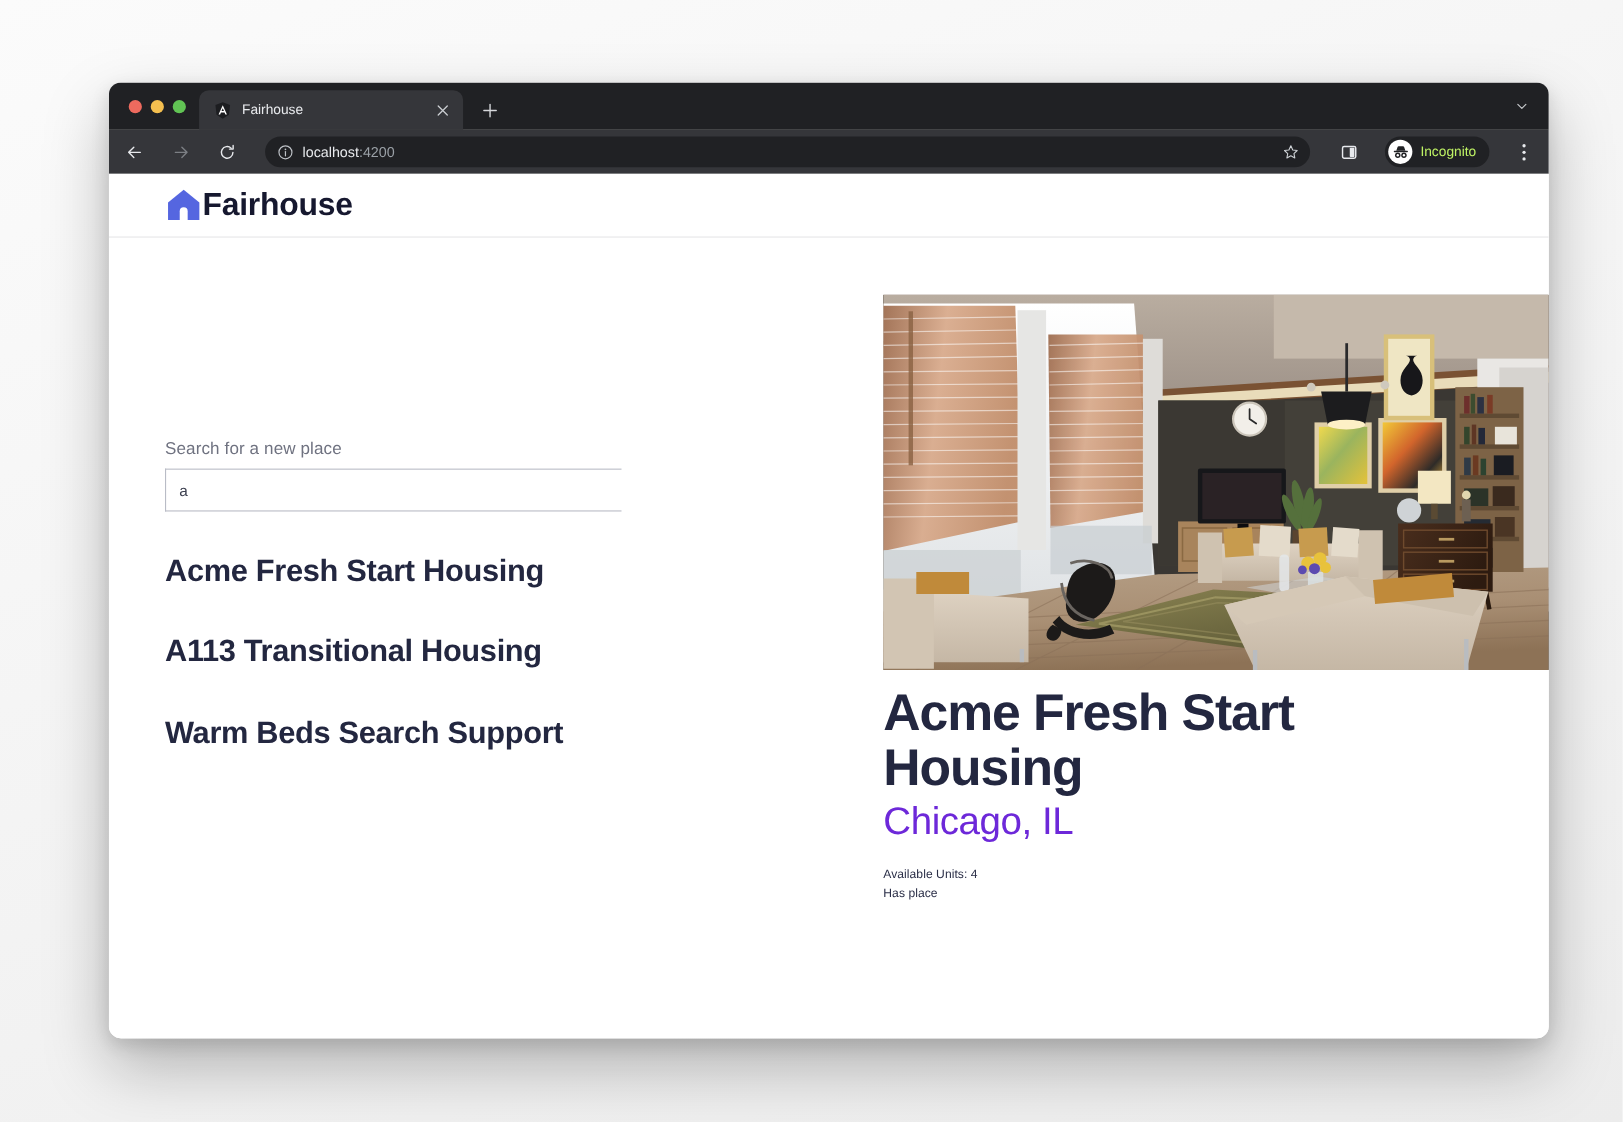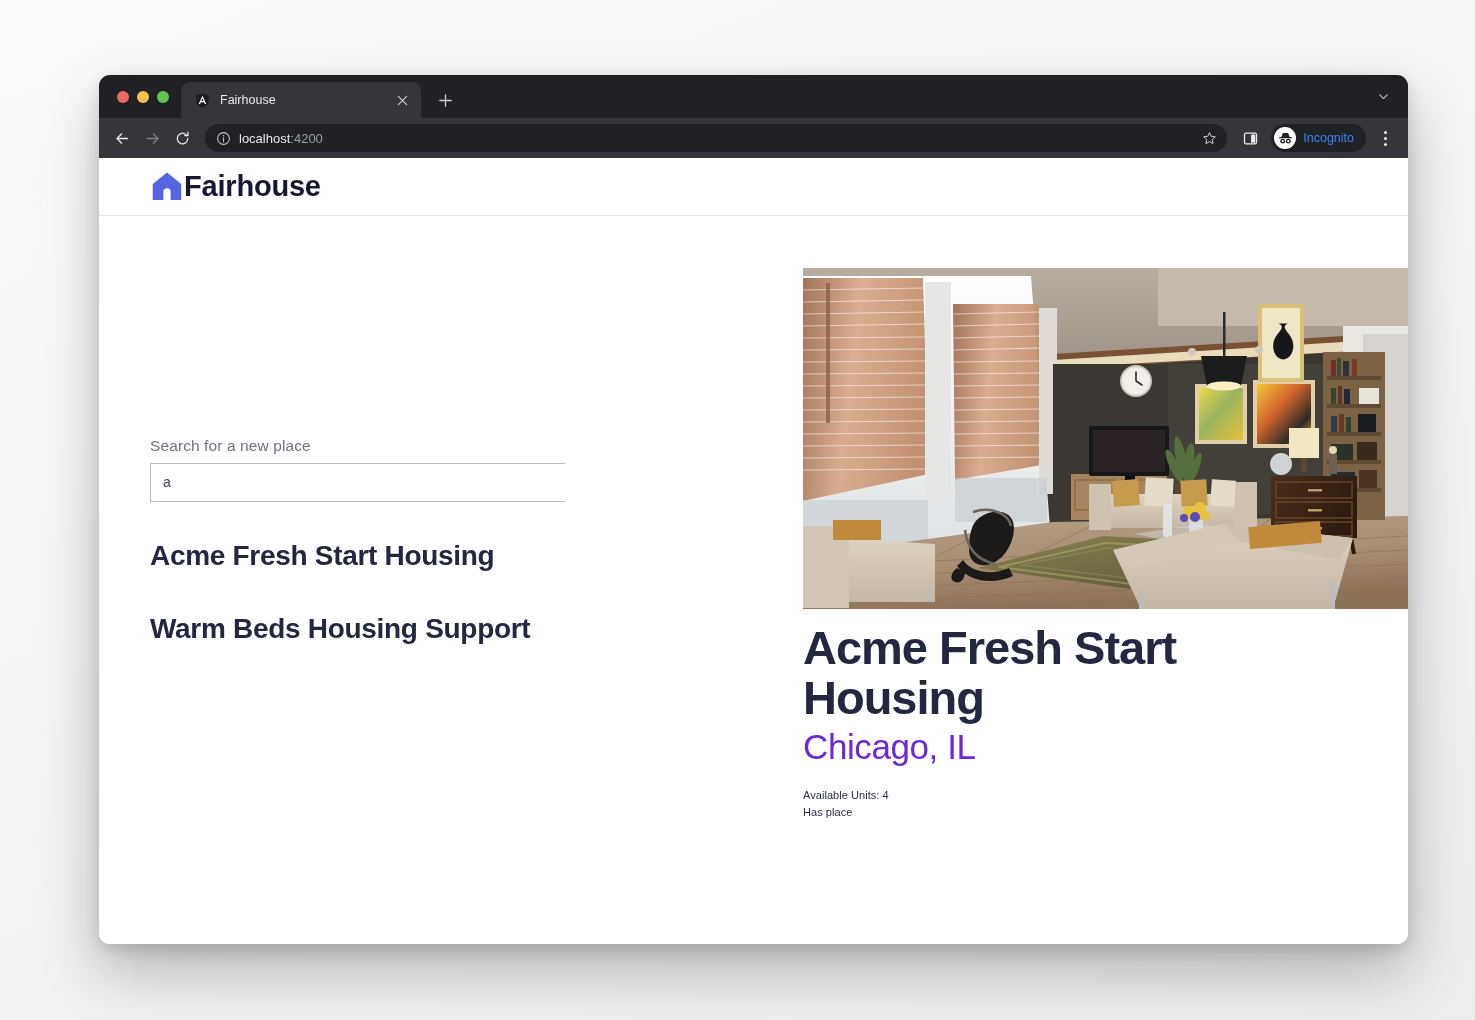--- a/index.html
+++ b/index.html
@@ -107,21 +107,21 @@
     color: #c4c7ca;
   }
 
   
   #toolbar {
     height: 40px;
     background: #35363a;
     display: flex;
     align-items: center;
     padding: 0 10px 0 8px;
-    gap: 0;
+    gap: 12px;
     flex: 0 0 auto;
   }
   .nav-btn {
     width: 30px; height: 30px;
     display: flex; align-items: center; justify-content: center;
     border-radius: 50%;
     color: #e8eaed;
   }
   .nav-btn.disabled { color: #7c7f84; }
 
@@ -175,21 +175,21 @@
     border-radius: 14px;
   }
   #incognito-avatar {
     width: 22px; height: 22px;
     border-radius: 50%;
     background: #ffffff;
     display: flex; align-items: center; justify-content: center;
     flex: 0 0 22px;
   }
   #incognito-label {
-    color: #3b82f6;
+    color: #bef264;
     font-size: 12.5px;
     white-space: nowrap;
   }
   #browser-menu {
     width: 26px; height: 26px;
     margin-left: 6px;
     display: flex; flex-direction: column; align-items: center; justify-content: center;
     gap: 3px;
   }
   #browser-menu i {
@@ -463,21 +463,22 @@
 
           <div id="search-label">Search for a new place</div>
 
           <div id="search-row">
             <input id="search-input" type="text" value="a" style="">
             <button id="search-button">Search</button>
           </div>
 
           <div id="results-list">
             <div class="result-item">Acme Fresh Start Housing</div>
-            <div class="result-item">Warm Beds Housing Support</div>
+            <div class="result-item">A113 Transitional Housing</div>
+            <div class="result-item">Warm Beds Search Support</div>
           </div>
         </div>
 
         <div id="detail-panel">
 
           <svg id="listing-photo" viewBox="0 0 605 341" preserveAspectRatio="xMidYMid slice">
             <defs>
               <linearGradient id="ceil" x1="0" y1="0" x2="0" y2="1">
                 <stop offset="0" stop-color="#b9ada0"></stop>
                   <stop offset="1" stop-color="#a0948a"></stop>

